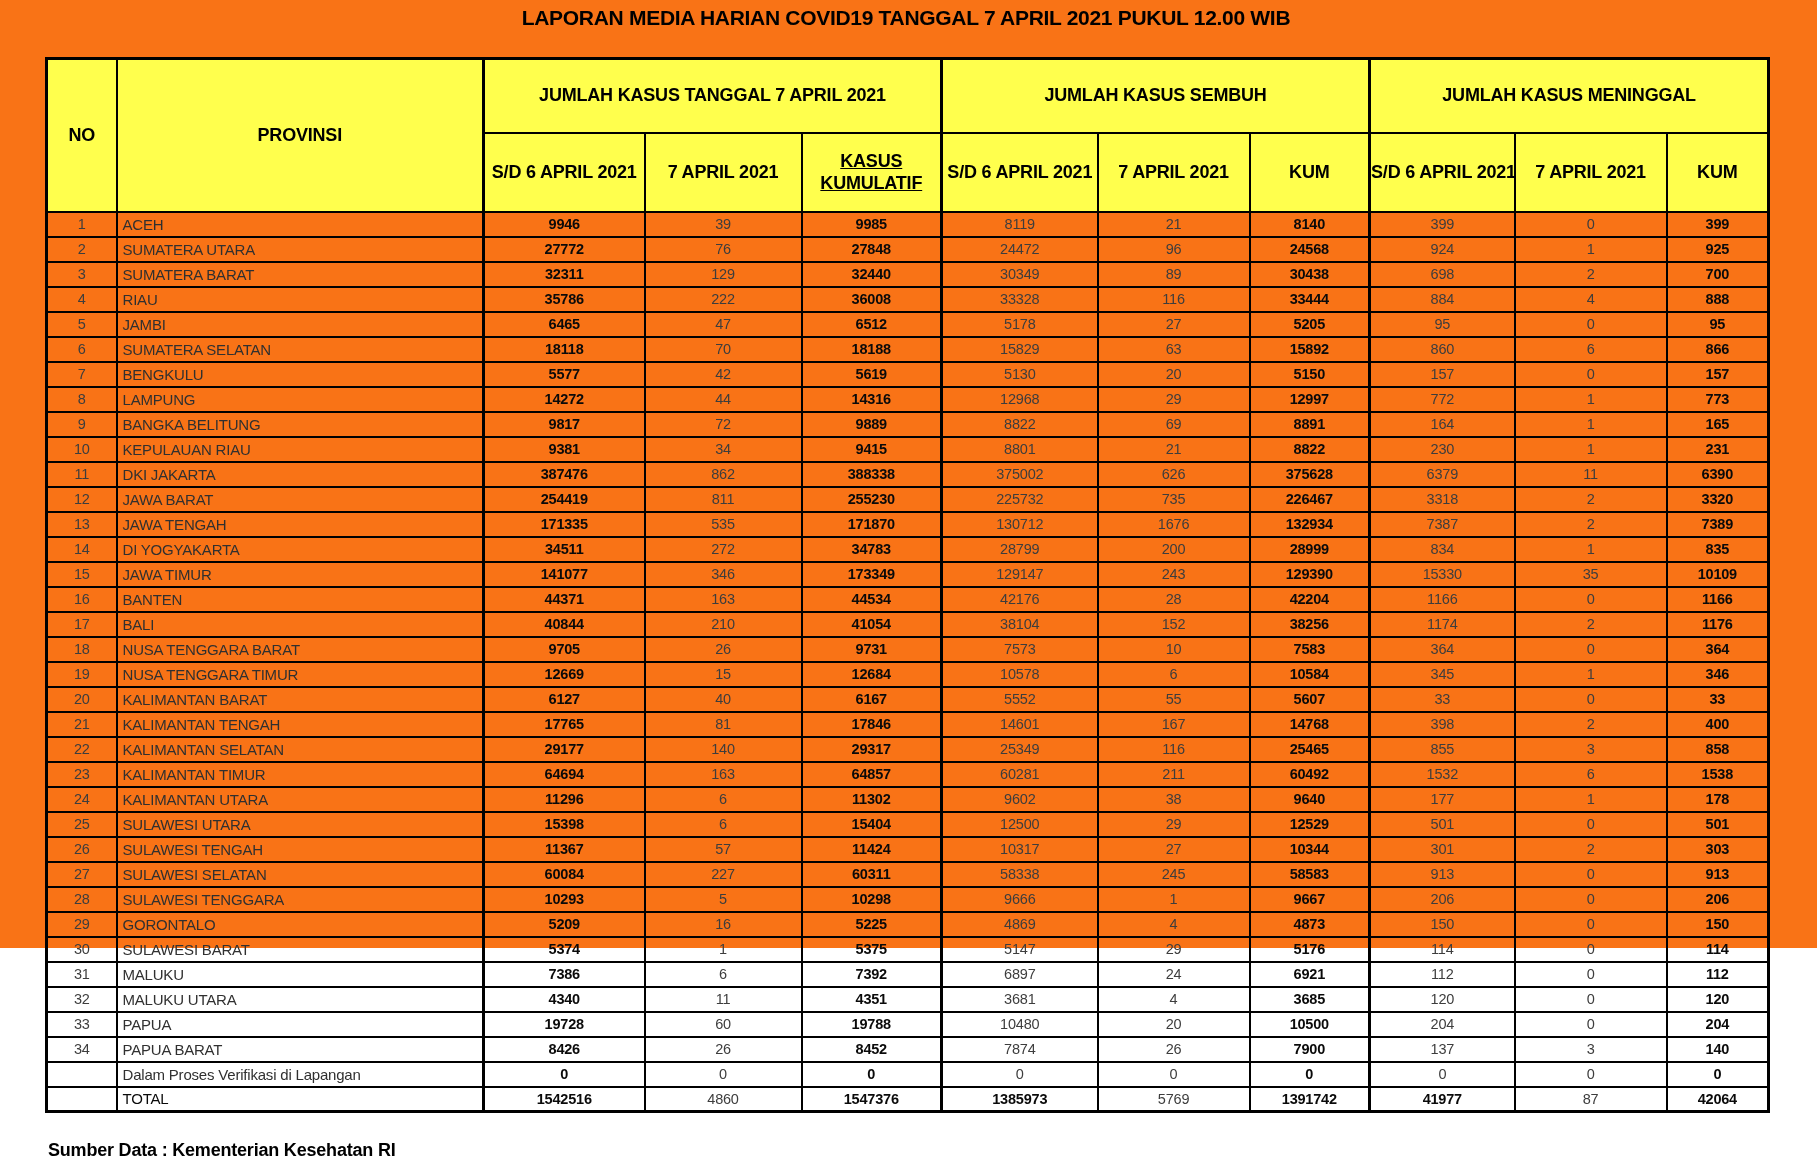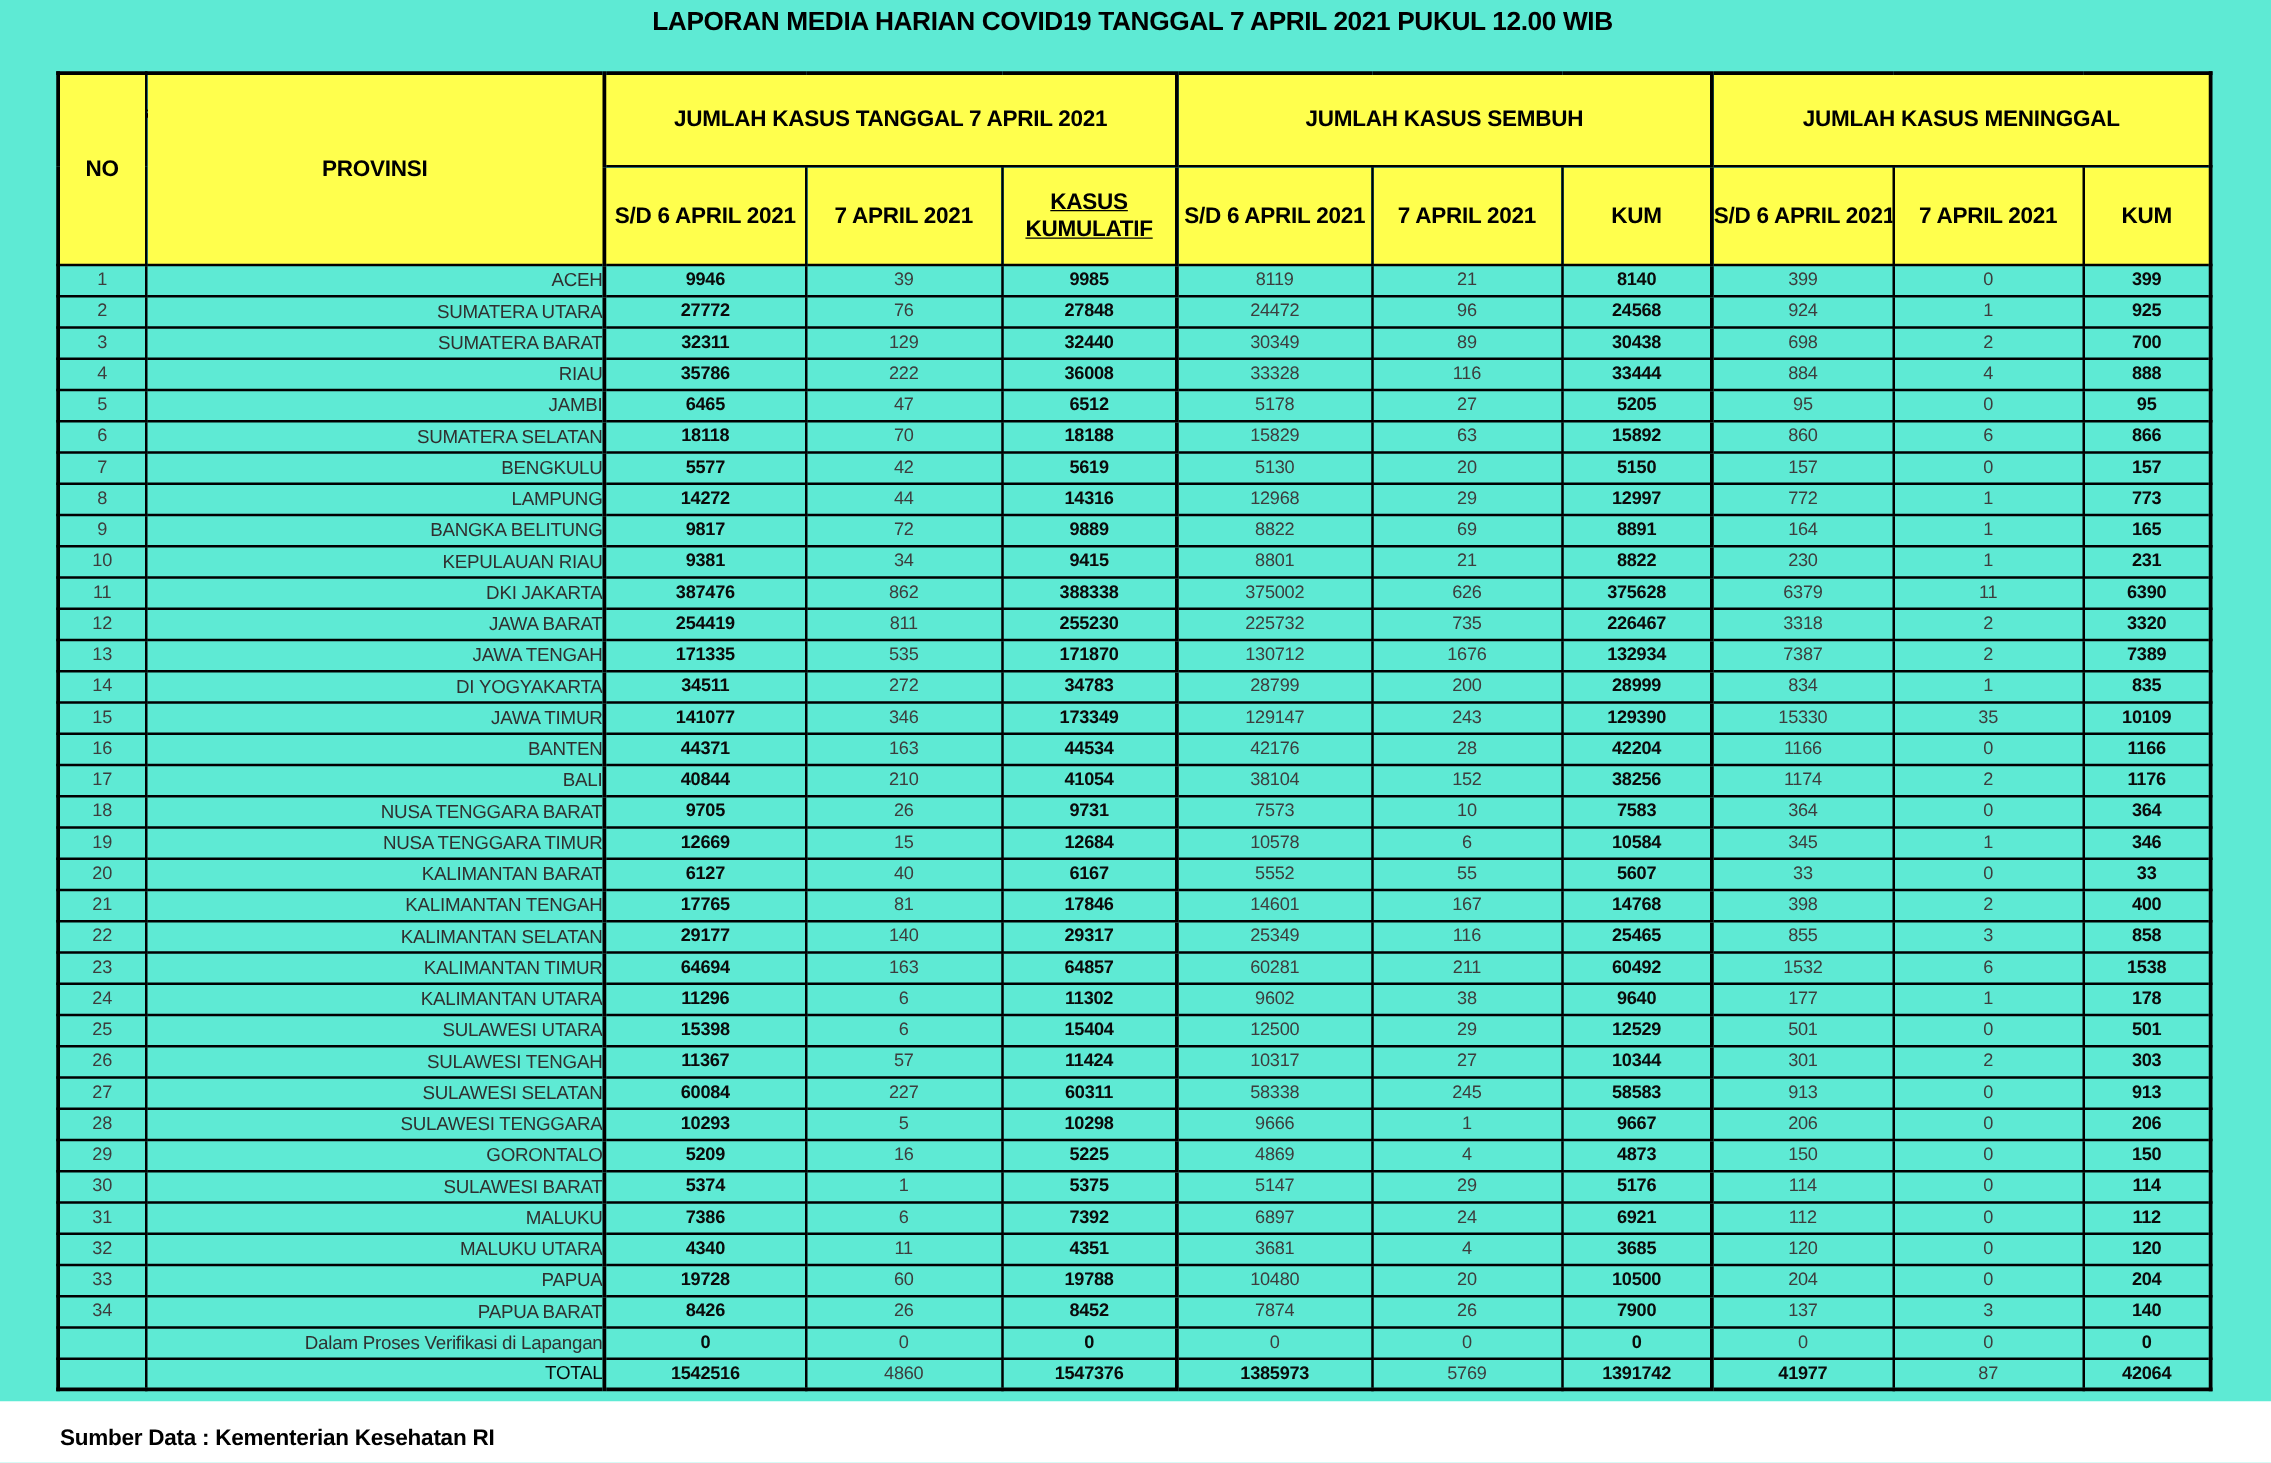--- a/index.html
+++ b/index.html
@@ -7,21 +7,21 @@
     --border:#000000;
     --ink-regular:#3d3d3d;
     --ink-bold:#0a0a0a;
   }
   html,body{margin:0;padding:0;background:#ffffff;}
   body{
     width:1817px;height:1170px;
     font-family:"Liberation Sans", sans-serif;
     position:relative;overflow:hidden;
   }
-  .page{position:relative;width:1817px;height:1121px;background:#5eead4;}
+  .page{position:relative;width:1817px;height:948px;background:#f97316;}
 
   .title{
     position:absolute;top:6px;left:45px;width:1722px;
     text-align:center;font-weight:bold;font-size:21px;color:#000;
     letter-spacing:-0.3px;white-space:nowrap;
   }
   .subtitle{
     position:absolute;top:37px;left:108px;
     font-weight:bold;font-size:14px;color:#000;margin-top:44px;
   }
@@ -46,21 +46,21 @@
     font-size:18px;text-align:center;letter-spacing:-0.2px;
   }
   tr.group-row{height:74px;}
   tr.sub-row{height:79px;}
   th.wrap{white-space:normal;line-height:1.25;text-decoration:underline;}
   .grp{border-left-width:3px;}
 
   tbody tr{height:25px;}
   td{font-size:14.5px;line-height:1;letter-spacing:-0.2px;}
   td.no{text-align:center;color:var(--ink-regular);}
-  td.name{text-align:right;padding-left:5px;color:#303030;font-size:15px;}
+  td.name{text-align:left;padding-left:5px;color:#303030;font-size:15px;}
   td.num{text-align:center;color:var(--ink-regular);}
   td.b{font-weight:bold;color:var(--ink-bold);}
   tr.total td.name{font-weight:normal;color:var(--ink-bold);}
 </style>
 </head>
 <body>
 
 <div class="page">
 
   <div class="title">LAPORAN MEDIA HARIAN COVID19 TANGGAL 7 APRIL 2021 PUKUL 12.00 WIB</div>

